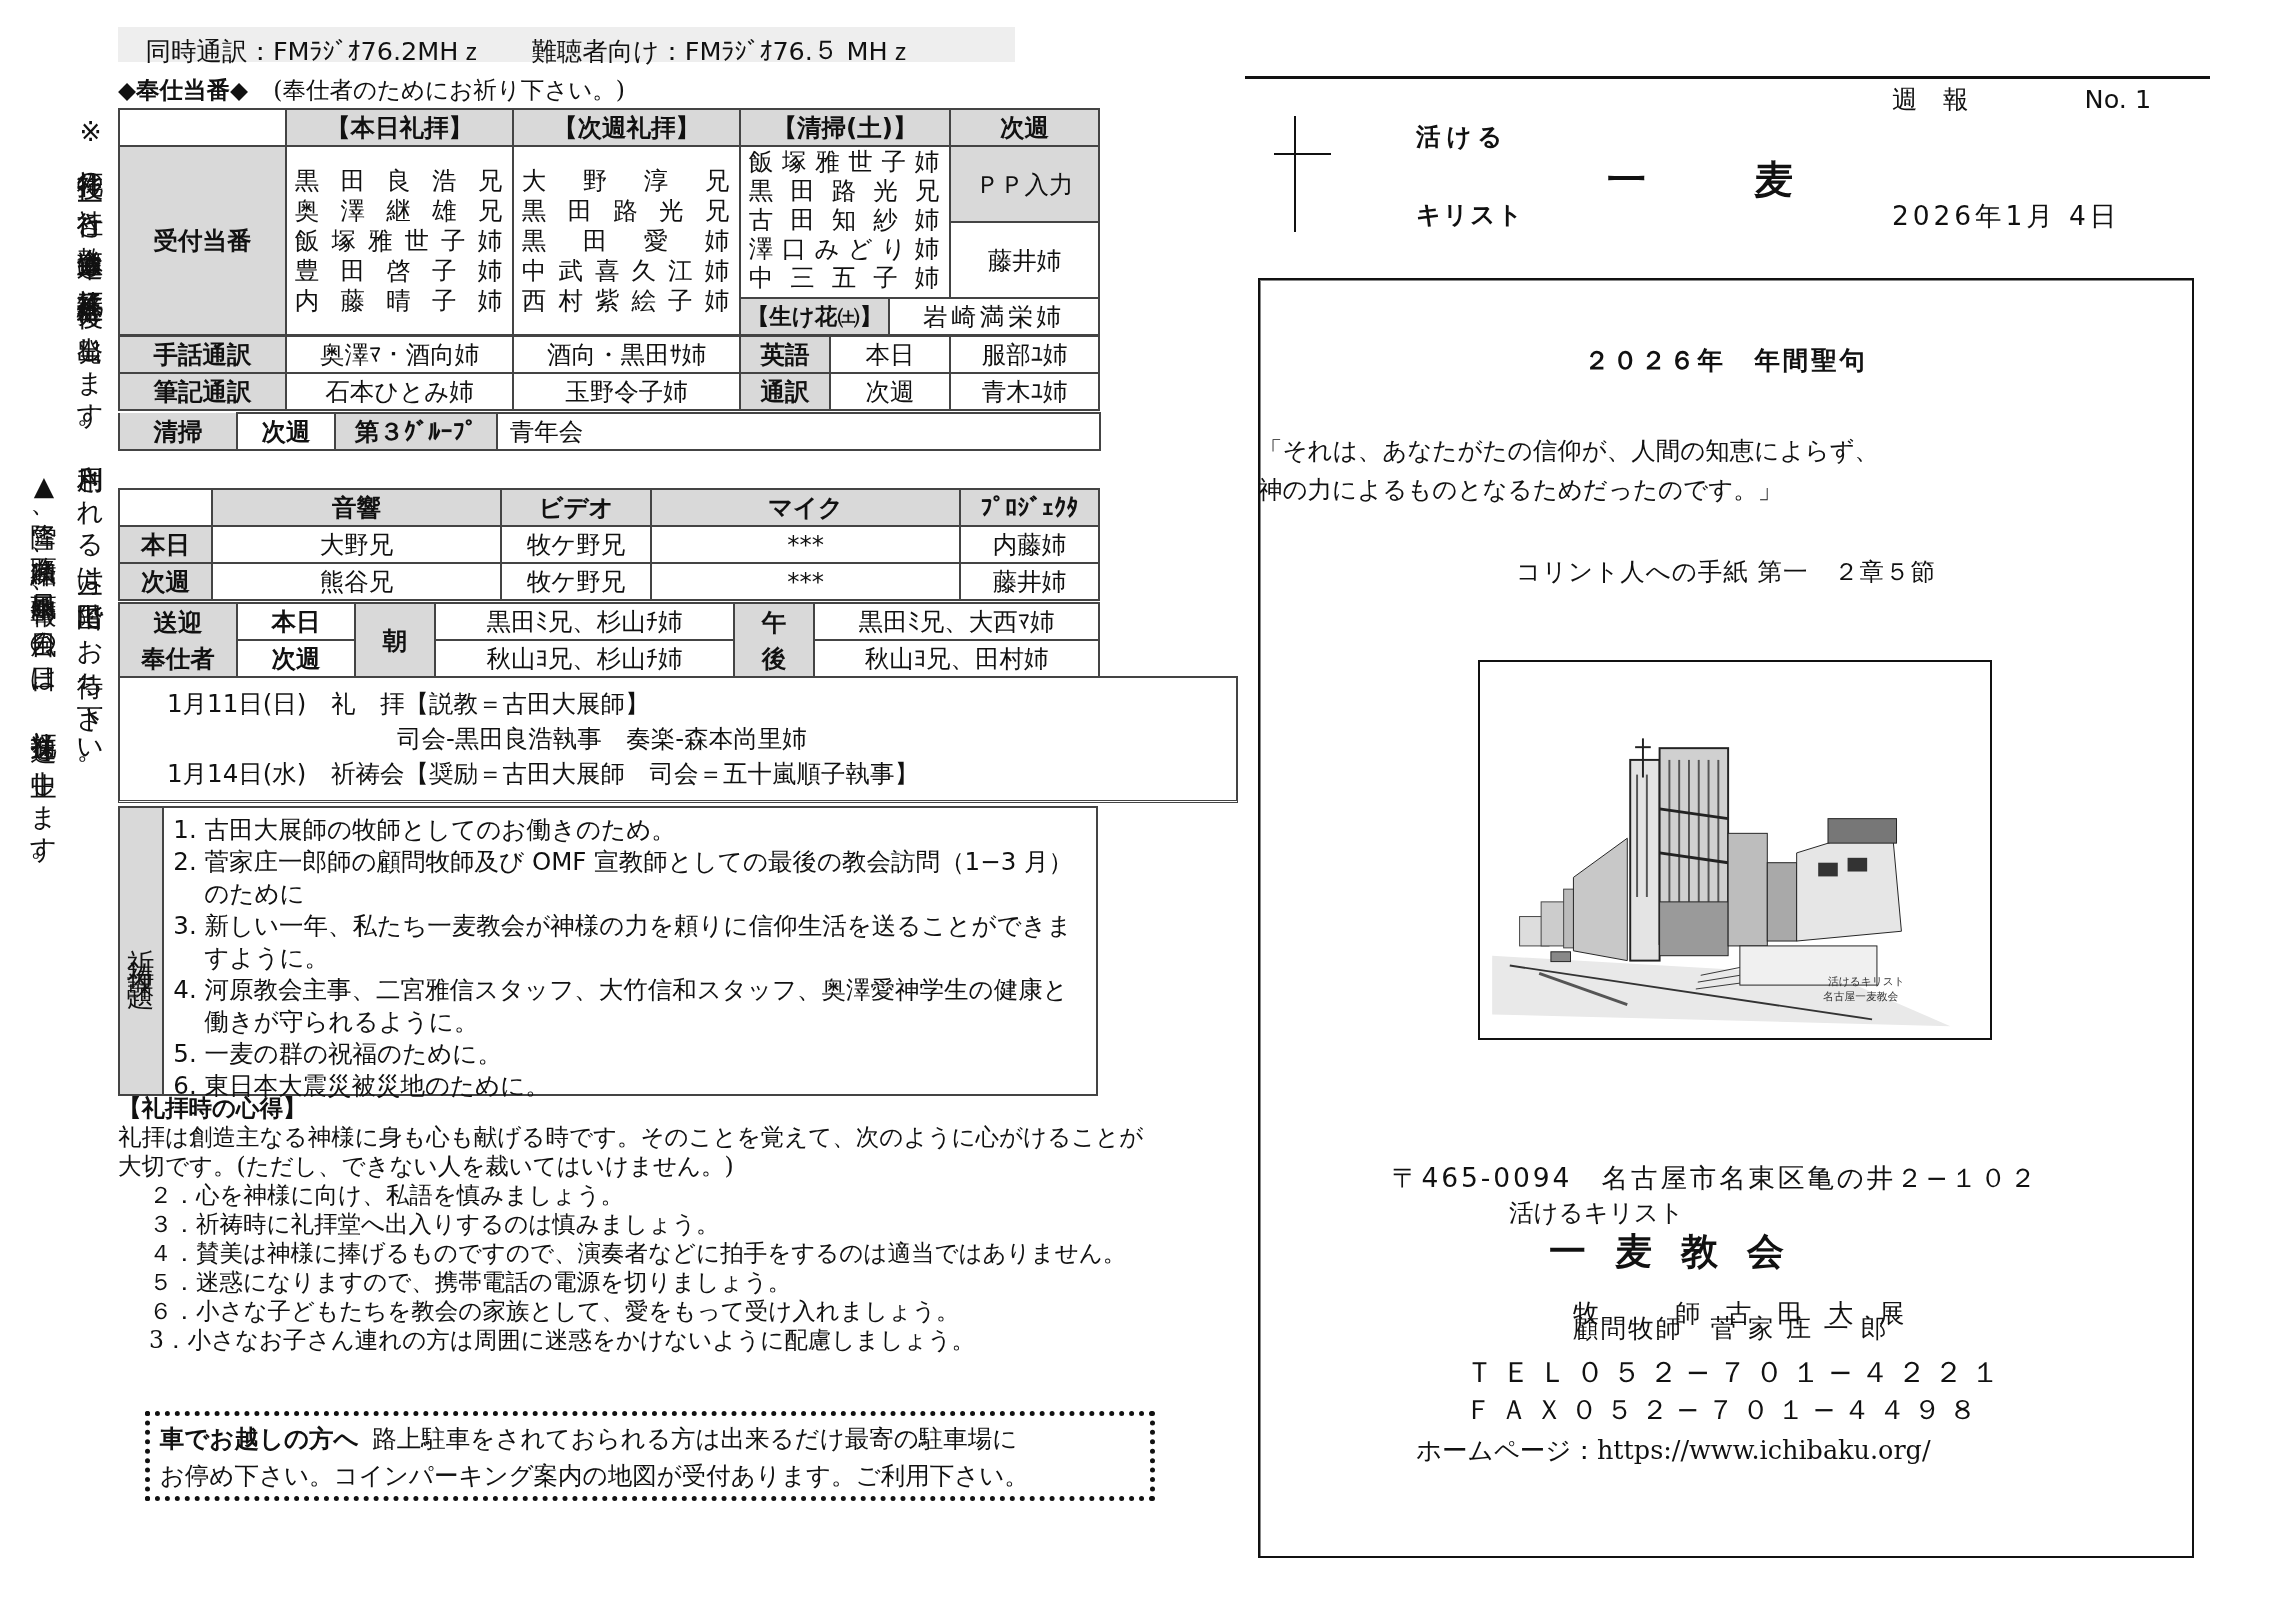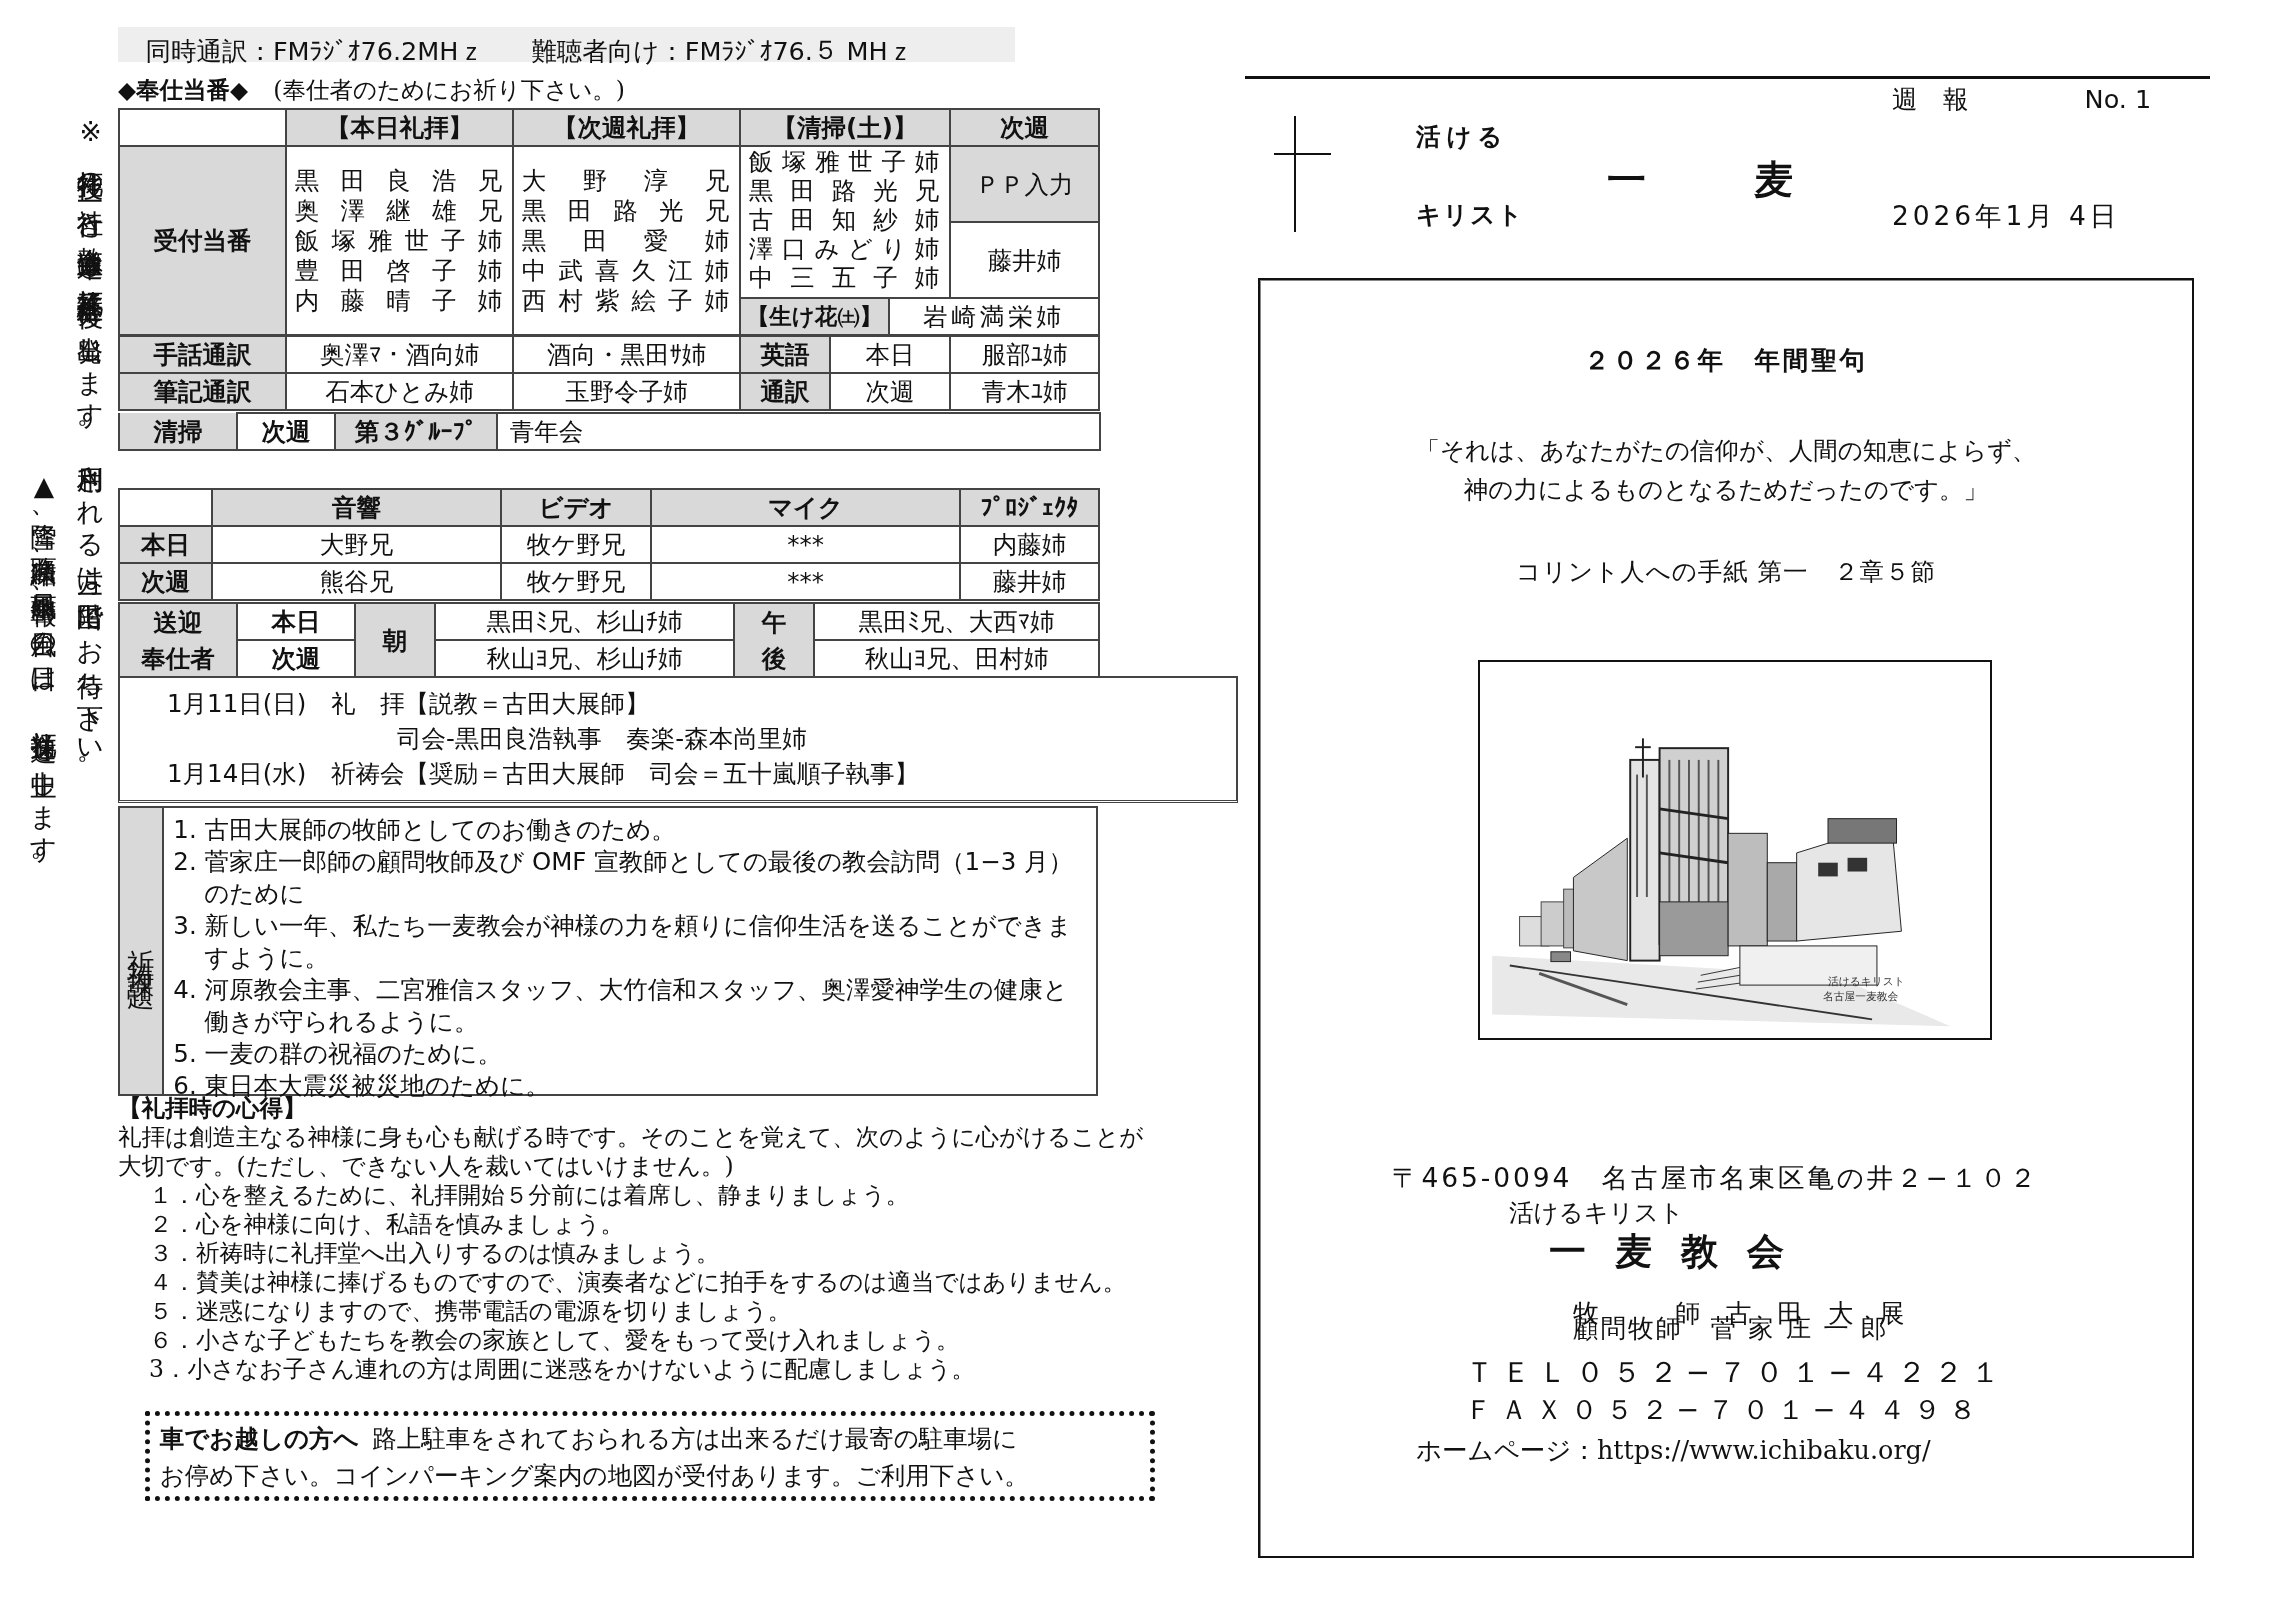--- a/index.html
+++ b/index.html
@@ -68,21 +68,21 @@
   #bulletin-no span + span { margin-left: 108px; }
   #cross-v { left: 1294px; top: 116px; width: 2px; height: 116px; background: #111; }
   #cross-h { left: 1274px; top: 153px; width: 57px; height: 2px; background: #111; }
   #title-top { left: 1416px; top: 120px; font-size: 24.5px; font-weight: bold; letter-spacing: 5.9px; }
   #title-main { left: 1607px; top: 153px; font-size: 39px; font-weight: bold; letter-spacing: 108px; }
   #title-bottom { left: 1416px; top: 198px; font-size: 24.5px; font-weight: bold; letter-spacing: 2px; }
   #issue-date { left: 1892px; top: 198px; font-size: 26.5px; letter-spacing: 3.9px; white-space: nowrap; }
 
   #frame { left: 1258px; top: 278px; width: 936px; height: 1280px; border: 2.9px solid #111; box-shadow: inset 1px 1px 0 #888; }
   #verse-title { left: 1258px; top: 343px; width: 936px; text-align: center; font-size: 25.5px; letter-spacing: 2.9px; font-weight: bold; }
-  #verse-text { left: 1258px; top: 431px; width: 936px; text-align: center; font-size: 24.5px; line-height: 39px; }
+  #verse-text { left: 1258px; top: 431px; width: 936px; text-align: left; font-size: 24.5px; line-height: 39px; }
   #verse-ref { left: 1258px; top: 555px; width: 936px; text-align: center; font-size: 24.5px; letter-spacing: 1px; }
 
   #illustration { left: 1478px; top: 660px; width: 514px; height: 380px; border: 2.9px solid #111; background: #fff; overflow: hidden; }
 
   #address { left: 1392px; top: 1160px; font-size: 26.5px; letter-spacing: 2.9px; white-space: nowrap; }
   #church-sub { left: 1509px; top: 1196px; font-size: 24.5px; }
   #church-name { left: 1549px; top: 1227px; font-size: 37px; font-weight: bold; letter-spacing: 29px; }
   #pastor { left: 1573px; top: 1272px; font-size: 25.5px; letter-spacing: 25.5px; margin-top: 24px; }
   #advisor { left: 1573px; top: 1311px; font-size: 25.5px; letter-spacing: 2px; }
   #tel { left: 1465px; top: 1353px; font-size: 29px; letter-spacing: 7.8px; }
@@ -280,21 +280,20 @@
     <li>4. 河原教会主事、二宮雅信スタッフ、大竹信和スタッフ、奥澤愛神学生の健康と働きが守られるように。</li>
     <li>5. 一麦の群の祝福のために。</li>
     <li>6. 東日本大震災被災地のために。</li>
   </ol>
 </div>
 
 <div id="etiquette" class="abs">
   <div class="h">【礼拝時の心得】</div>
   <div>礼拝は創造主なる神様に身も心も献げる時です。そのことを覚えて、次のように心がけることが大切です。(ただし、できない人を裁いてはいけません。)</div>
   <ol>
-    <li>１．心を整えるために、礼拝開始５分前には着席し、静まりましょう。</li>
     <li>２．心を神様に向け、私語を慎みましょう。</li>
     <li>３．祈祷時に礼拝堂へ出入りするのは慎みましょう。</li>
     <li>４．賛美は神様に捧げるものですので、演奏者などに拍手をするのは適当ではありません。</li>
     <li>５．迷惑になりますので、携帯電話の電源を切りましょう。</li>
     <li>６．小さな子どもたちを教会の家族として、愛をもって受け入れましょう。</li>
     <li>3．小さなお子さん連れの方は周囲に迷惑をかけないように配慮しましょう。</li>
   </ol>
 </div>
 
 <div id="parking" class="abs">

